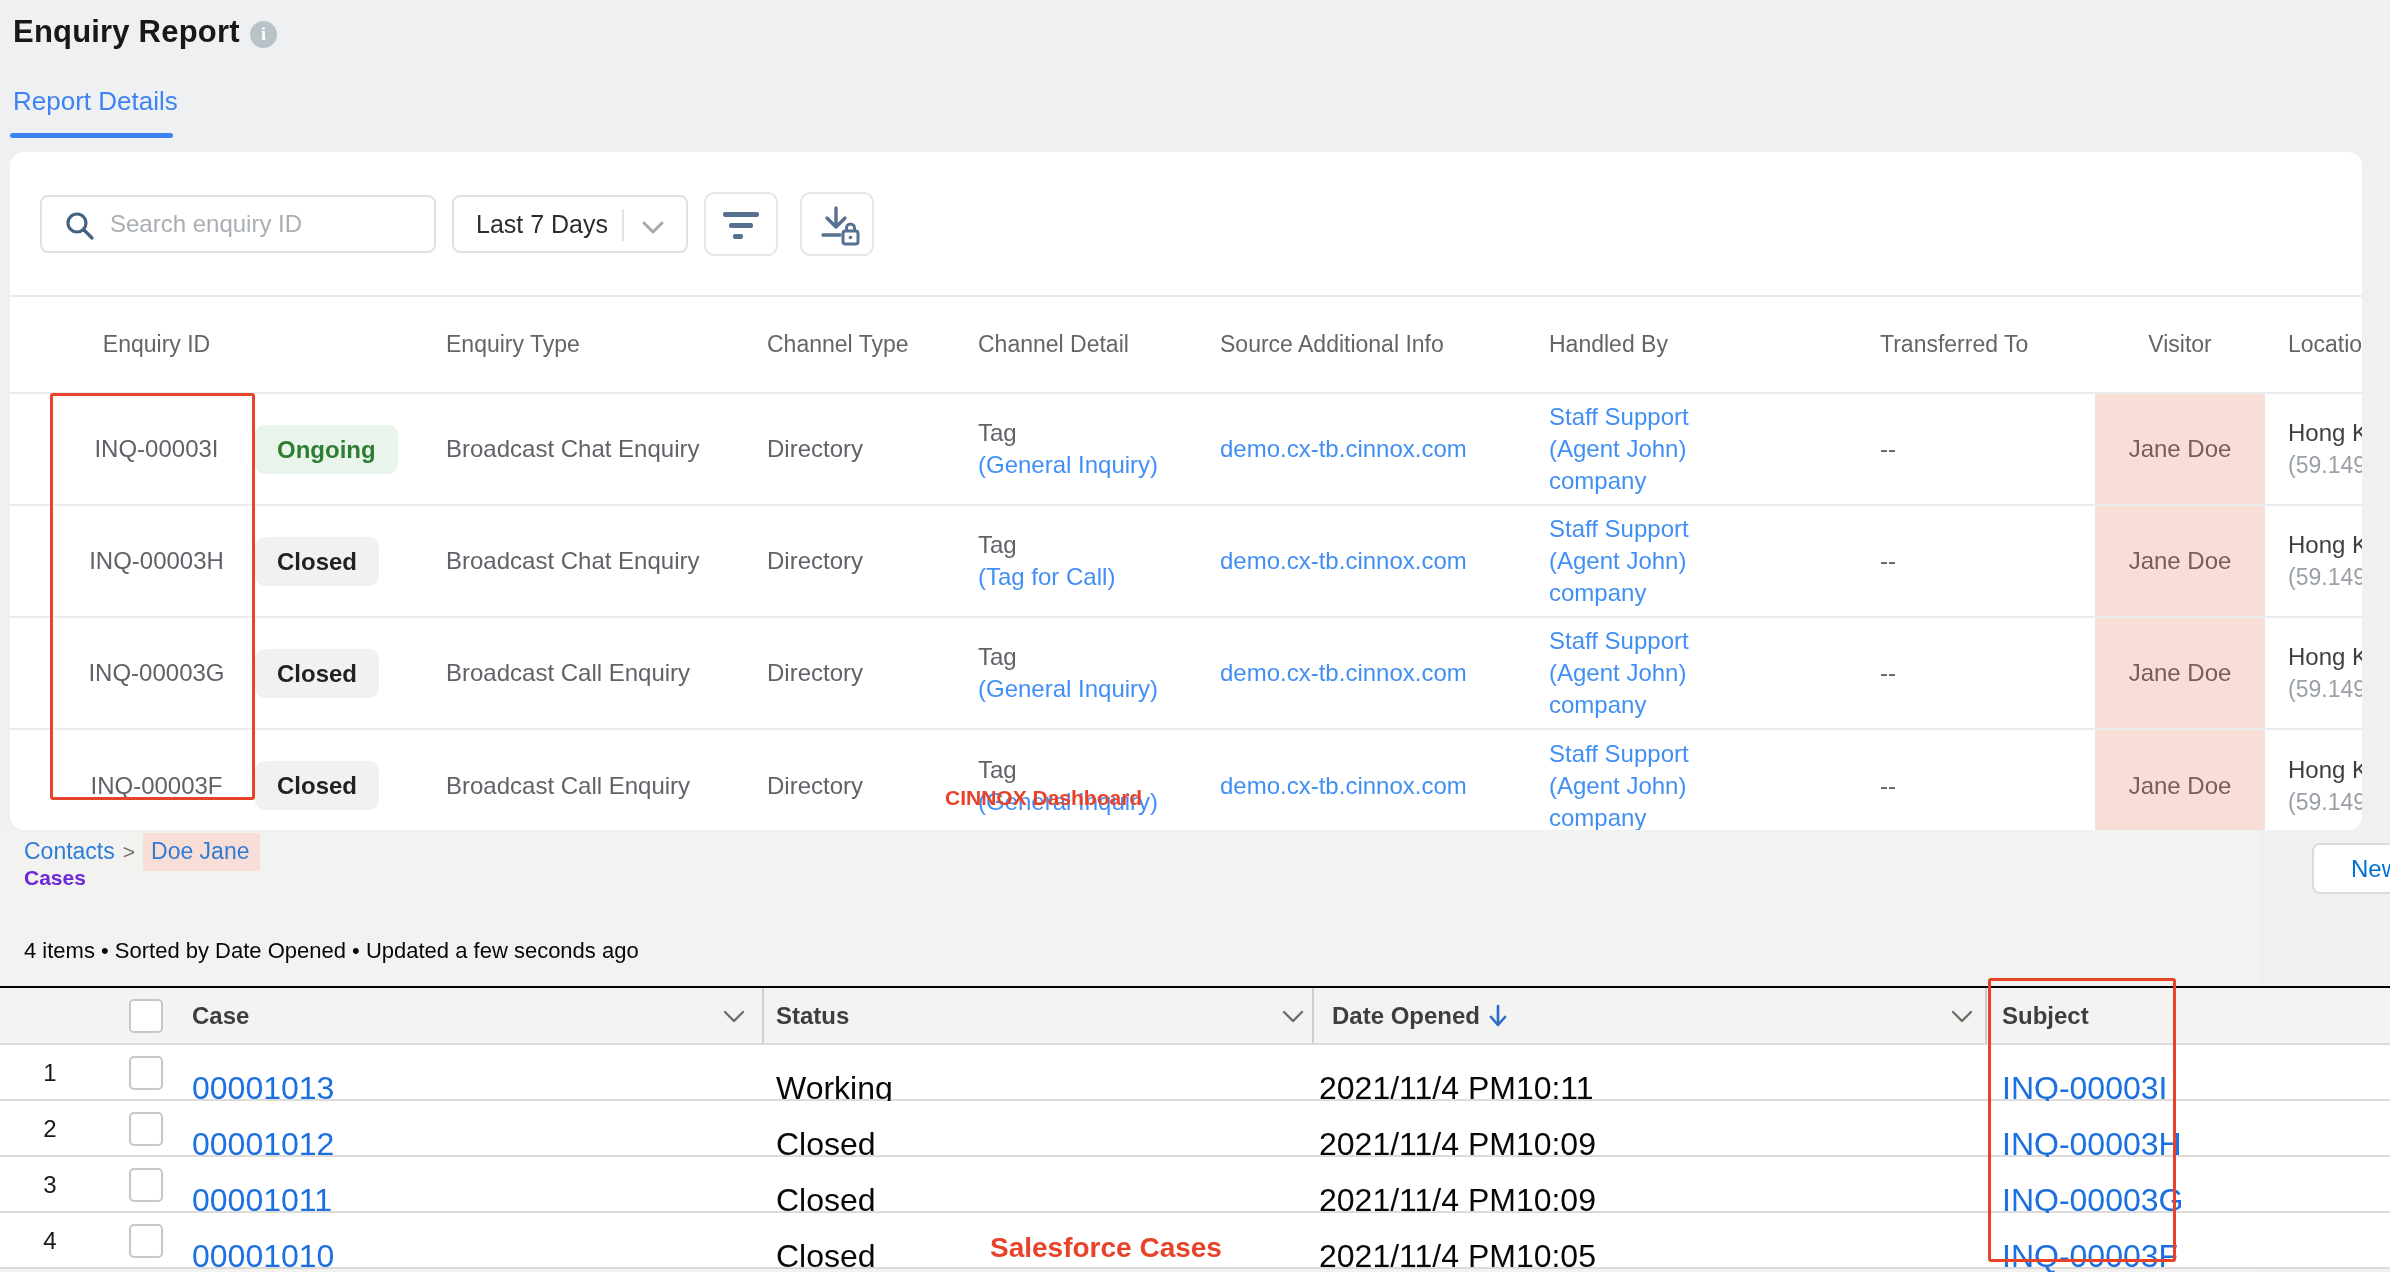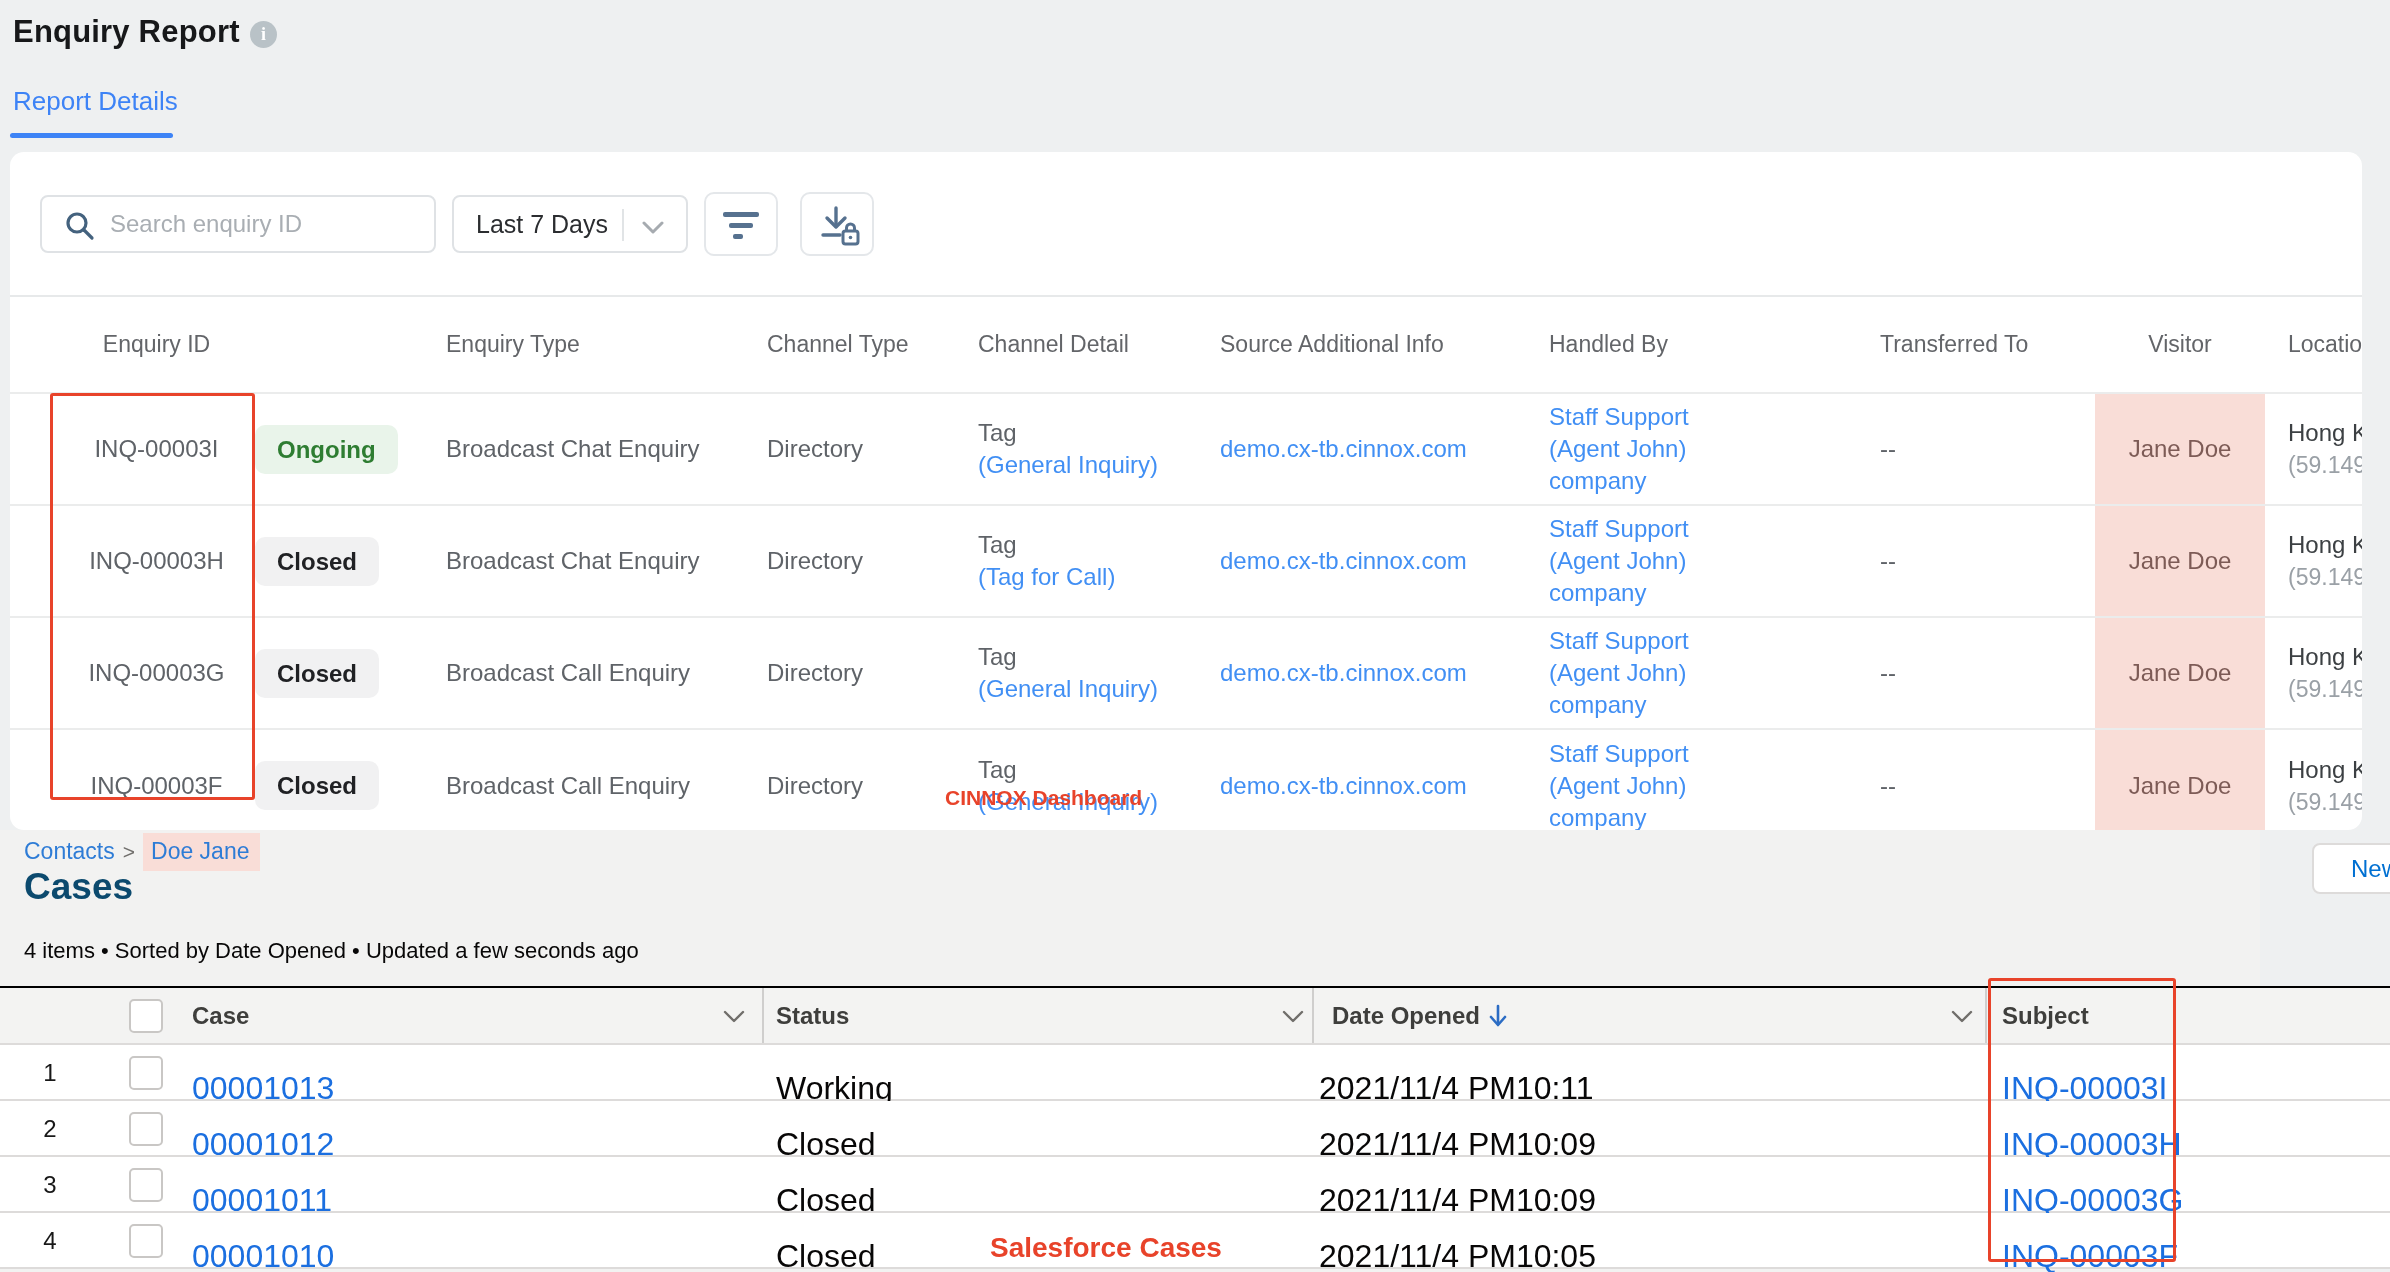--- a/index.html
+++ b/index.html
@@ -51,21 +51,21 @@
   .two-line div{ line-height:32px;}
   .three-line div{ line-height:32px;}
   .loc-ip{ color:#9aa0a6; font-size:23px; line-height:32px;}
   .loc-city{ color:#3c4043; line-height:32px;}
   
   .sf{ position:absolute; left:0; top:830px; width:2260px; height:442px; background:#f2f2f1; color:#080707;}
   .sf-breadcrumb{ position:absolute; left:24px; top:8px; font-size:23px;}
   .sf-bc-link{ color:#2e7cd6; cursor:pointer;}
   .sf-bc-sep{ color:#706e6b; padding:0 8px; font-size:21px;}
   .sf-bc-current{ background:#f9ddd7; padding:5px 10px 7px 8px; color:#2e7cd6; cursor:pointer;}
-  .sf-title{ position:absolute; left:24px; top:36px; font-size:37px; font-weight:700; color:#0c4a6e;}
+  .sf-title{ position:absolute; left:24px; top:36px; font-size:21px; font-weight:700; color:#6d28d9;}
   .sf-new{ position:absolute; left:2312px; top:13px; width:130px; height:51px; background:#fff;
     border:2px solid #dddbda; border-radius:8px; color:#0070d2; font-size:24px; line-height:47px; padding-left:37px; cursor:pointer;}
   .sf-summary{ position:absolute; left:24px; top:108px; font-size:22px; color:#080707;}
   .sf-header{ position:absolute; left:0; top:156px; width:2390px; height:59px; background:#f3f3f2;
     border-top:2px solid #000000; border-bottom:2px solid #dddbda;}
   .sf-header .hdiv{ position:absolute; top:0; width:2px; height:55px; background:#cfcecd;}
   .sf-hlabel{ position:absolute; top:14px; font-size:24px; font-weight:700; color:#3e3e3c;}
   .sf-chev{ position:absolute; top:22px;}
   .sf-sort{ position:absolute; top:15px;}
   .checkbox{ position:absolute; left:129px; width:34px; height:34px; background:#fff; border:2px solid #c9c7c5; border-radius:5px; cursor:pointer;}

